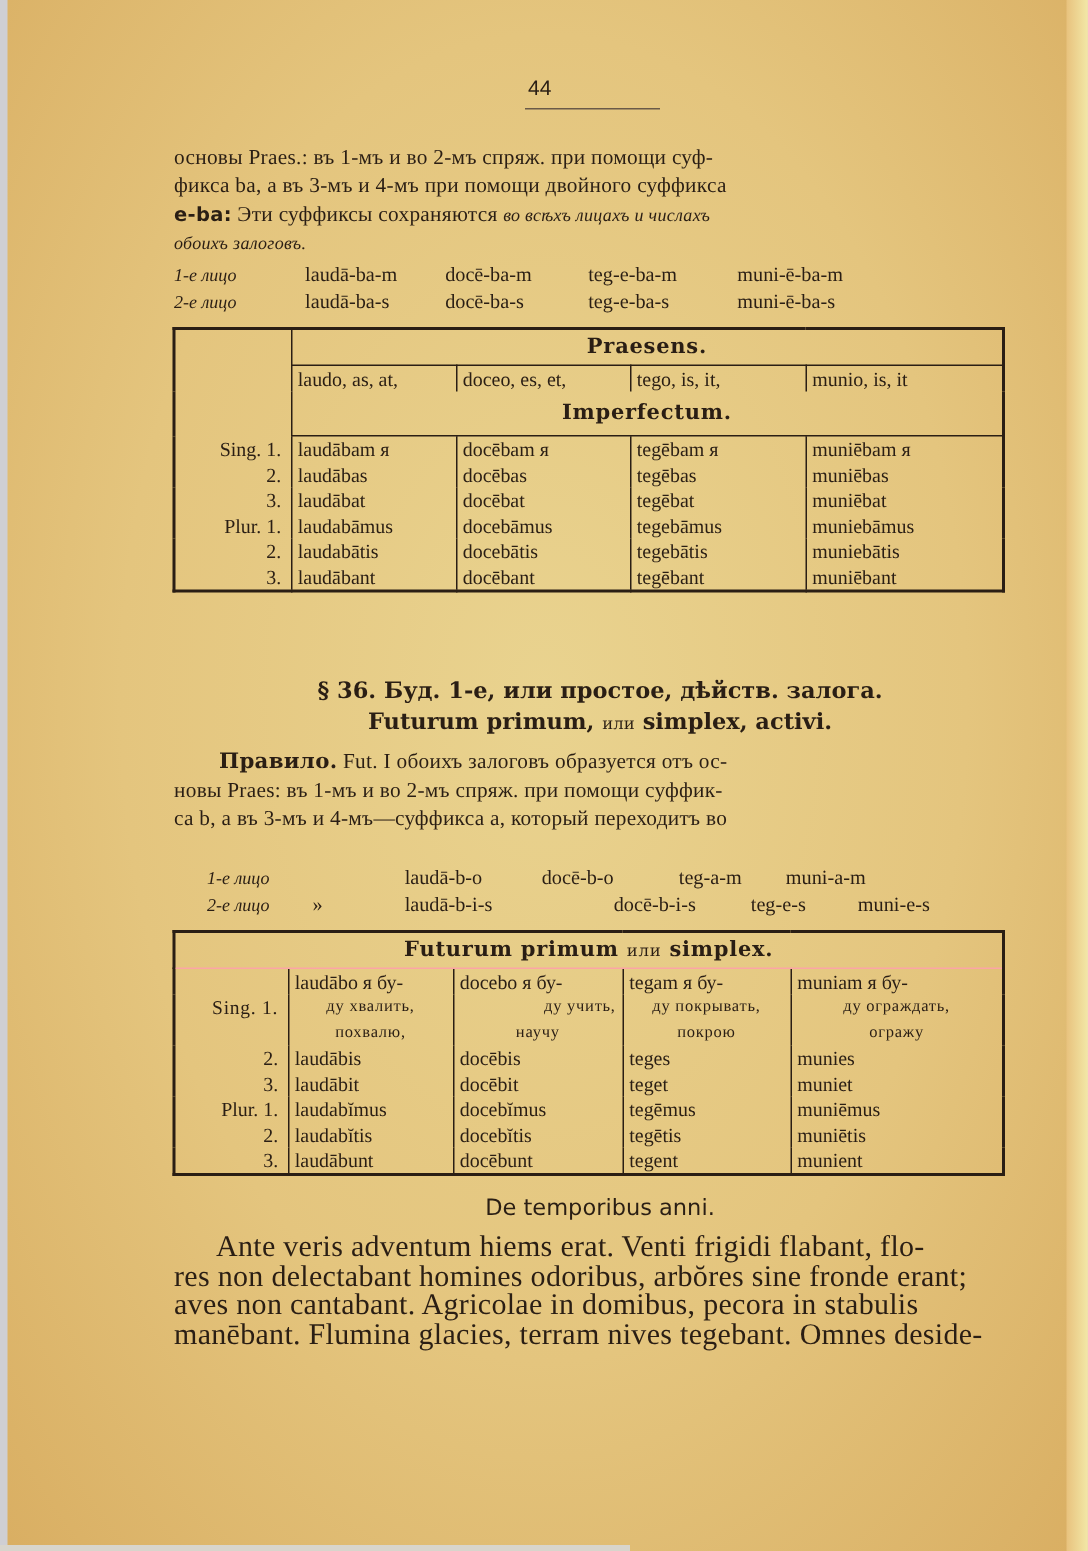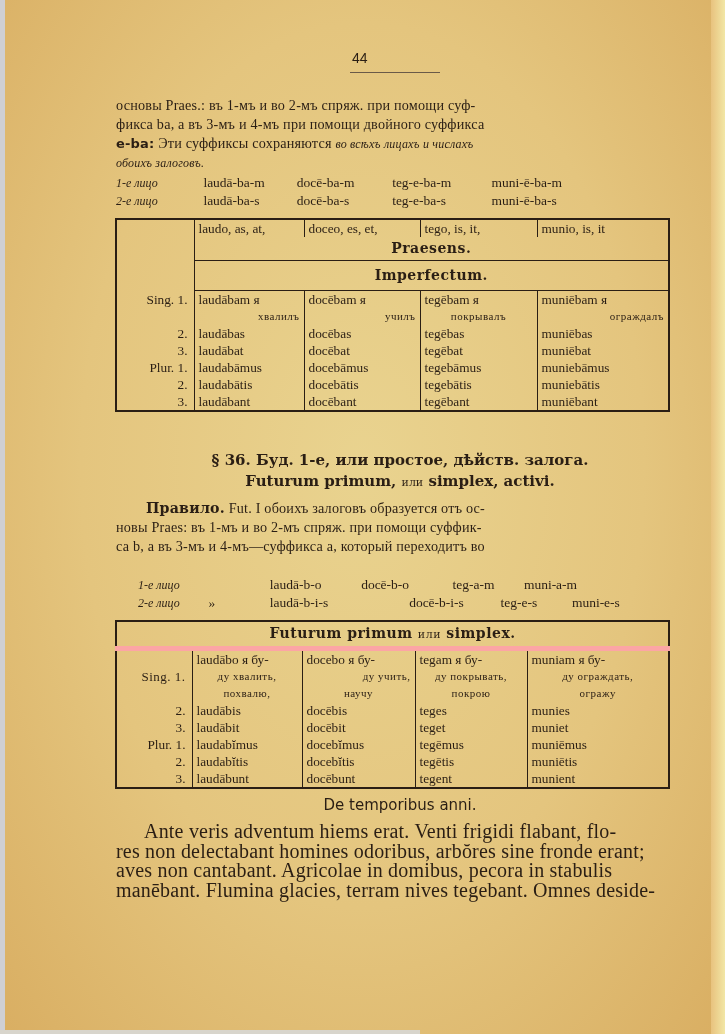--- a/index.html
+++ b/index.html
@@ -71,46 +71,39 @@
   <colgroup>
       <col style="width:78px">
       <col style="width:110px">
       <col style="width:116px">
       <col style="width:117px">
       <col>
     </colgroup>
   <tbody>
       <tr>
     <td></td>
+    <td colspan="4" class="hdr vl">Praesens.</td>
+  </tr>
+  <tr>
+    <td></td>
     <td class="vl">laudo, as, at,</td>
     <td class="vl">doceo, es, et,</td>
     <td class="vl">tego, is, it,</td>
     <td class="vl">munio, is, it</td>
-  </tr>
-  <tr>
-    <td></td>
-    <td colspan="4" class="hdr vl">Praesens.</td>
   </tr>
   <tr>
     <td></td>
     <td colspan="4" class="hdr vl" style="padding:6px 0 !important;">Imperfectum.</td>
   </tr>
   <tr>
     <td class="label">Sing. 1.</td>
     <td class="vl">laudābam я</td>
     <td class="vl">docēbam я</td>
     <td class="vl">tegēbam я</td>
     <td class="vl">muniēbam я</td>
-  </tr>
-  <tr class="ru-small">
-    <td class="label"></td>
-    <td class="vl right">хвалилъ</td>
-    <td class="vl right">училъ</td>
-    <td class="vl center">покрывалъ</td>
-    <td class="vl right">ограждалъ</td>
   </tr>
   <tr>
     <td class="label">2.</td>
     <td class="vl">laudābas</td>
     <td class="vl">docēbas</td>
     <td class="vl">tegēbas</td>
     <td class="vl">muniēbas</td>
   </tr>
   <tr>
     <td class="label">3.</td>
@@ -180,21 +173,21 @@
 <table class="conj outer" style="left:115px; top:620px; width:555px;">
   <colgroup>
       <col style="width:76px">
       <col style="width:110px">
       <col style="width:113px">
       <col style="width:112px">
       <col>
     </colgroup>
   <tbody>
       <tr>
-    <td colspan="5" class="hdr" style="border-bottom:5px solid #fca5a5;">
+    <td colspan="5" class="hdr" style="border-bottom:1px solid #fca5a5;">
       <span>Futurum primum</span>
       <span style="font-weight:normal; font-size:11px;">или</span>
       <span>simplex.</span>
     </td>
   </tr>
   <tr>
     <td class="label"></td>
     <td class="vl">laudābo я бу-</td>
     <td class="vl">docebo я бу-</td>
     <td class="vl">tegam я бу-</td>

